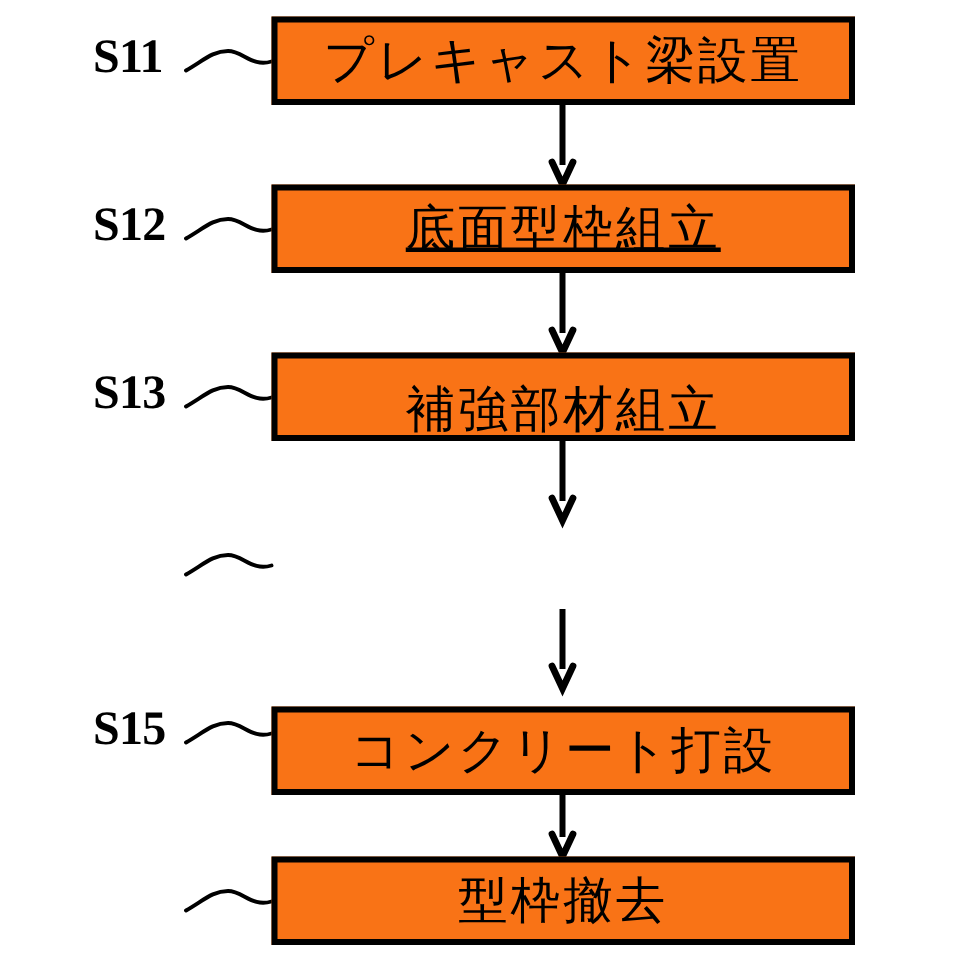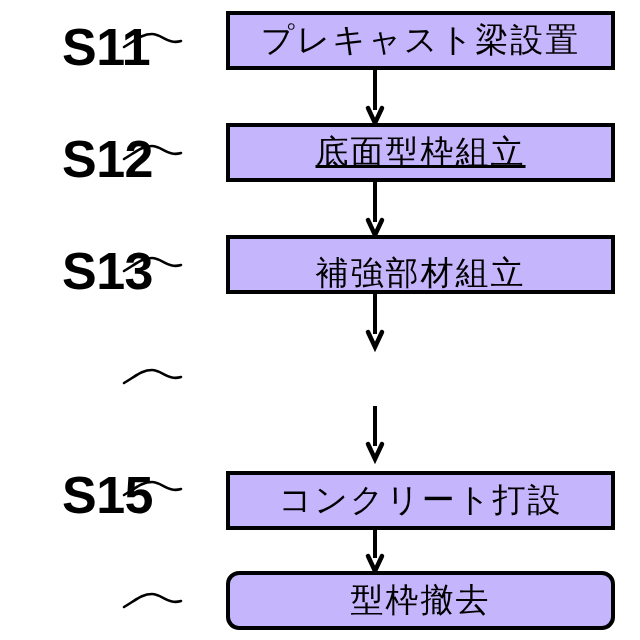--- a/index.html
+++ b/index.html
@@ -22,41 +22,40 @@
     top: 0;
     width: 640px;
     height: 640px;
   }
   
   .step-label {
     position: absolute;
     left: 62px;
     width: 96px;
     text-align: left;
-    font-family: Liberation Sans, sans-serif;
-    font-size: 52px;
+    font-family: Liberation Serif, serif;
+    font-size: 32px;
     font-weight: 700;
     line-height: 1;
     color: #000000;
     letter-spacing: -0.5px;
     white-space: nowrap;
   }
   
   .proc-box {
     position: absolute;
     left: 181px;
     width: 389px;
     height: 59px;
     box-sizing: border-box;
     border: 4px solid #000000;
-    background: #c4b5fd;
+    background: #f97316;
     display: flex;
     align-items: center;
     justify-content: center;
-    margin-left: 45px;
   }
   .proc-text {
     font-family: "DejaVu Sans", "Liberation Sans", sans-serif;
     font-size: 33px;
     font-weight: 400;
     line-height: 1;
     color: #000000;
     letter-spacing: 2px;
     white-space: nowrap;
     transform: translateY(-1px);
@@ -105,17 +104,17 @@
   </div>
   <div class="proc-box" style="top:123px;text-decoration:underline;">
     <span class="proc-text">底面型枠組立</span>
   </div>
   <div class="proc-box" style="top:235px;align-items:flex-end;">
     <span class="proc-text">補強部材組立</span>
   </div>
   <div class="proc-box" style="top:471px;">
     <span class="proc-text">コンクリート打設</span>
   </div>
-  <div class="proc-box" style="top:571px;border-radius:13px;">
+  <div class="proc-box" style="top:571px;">
     <span class="proc-text">型枠撤去</span>
   </div>
 
 </div>
 
 </body></html>

